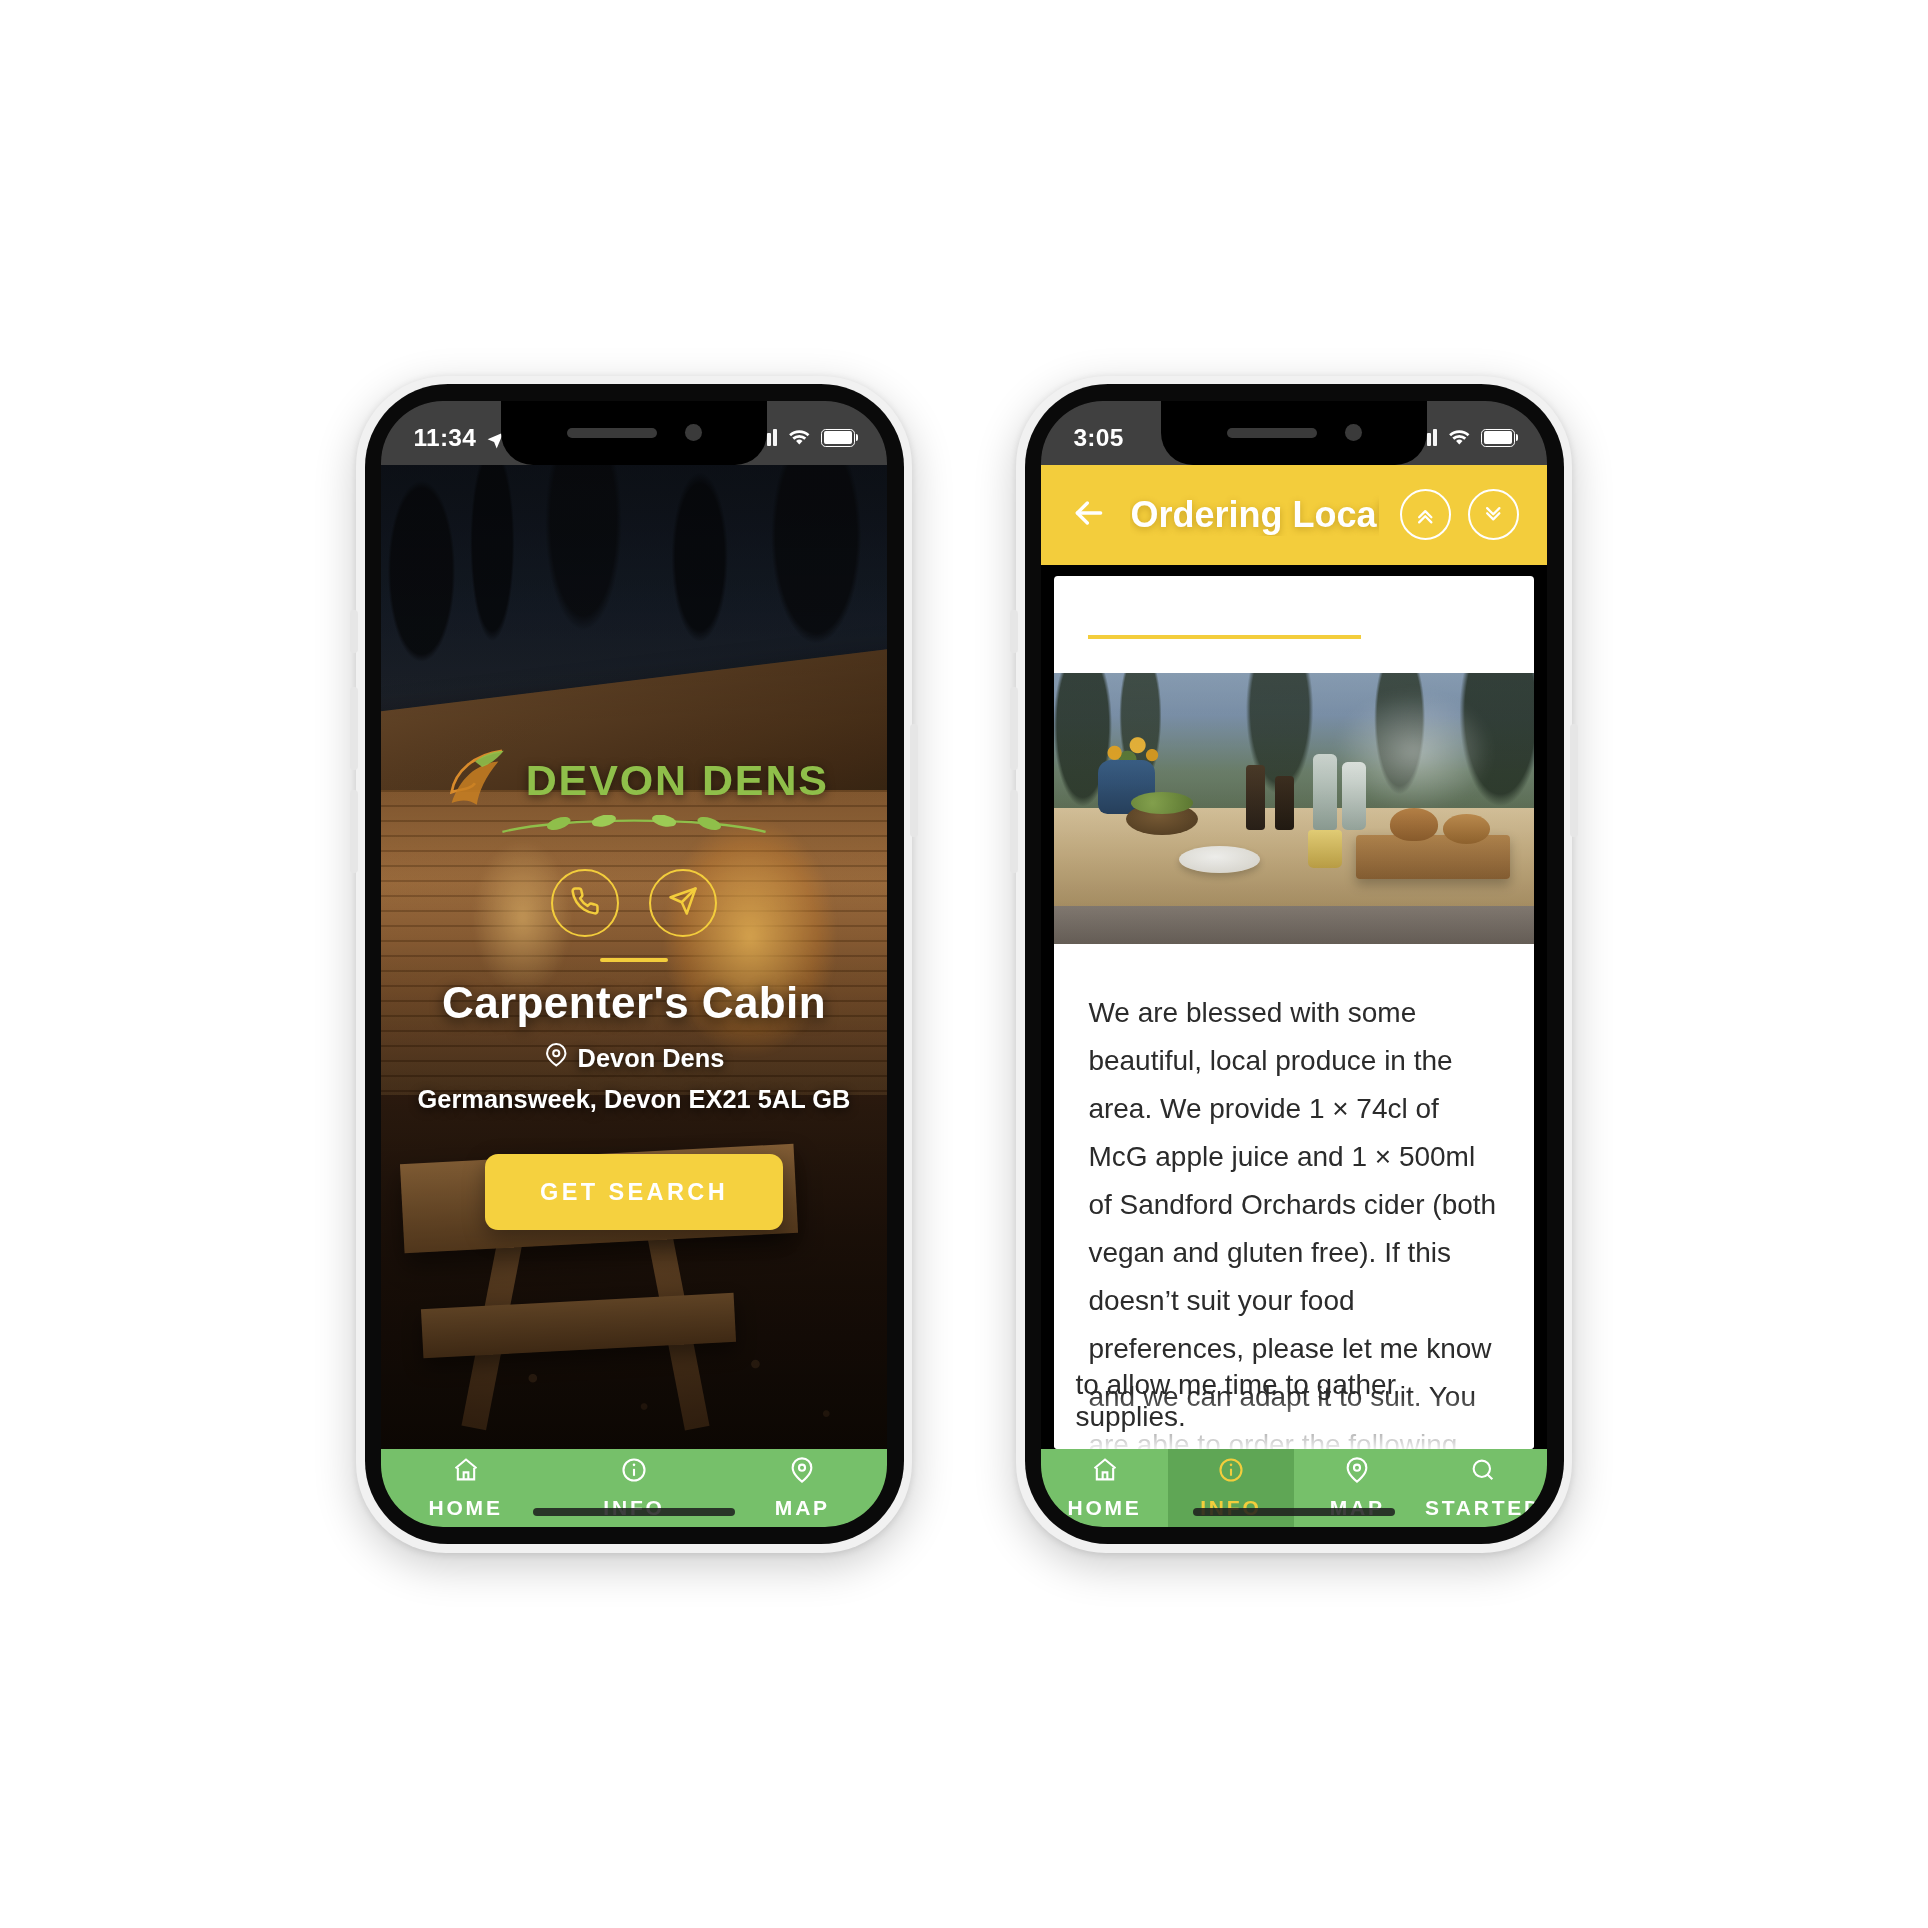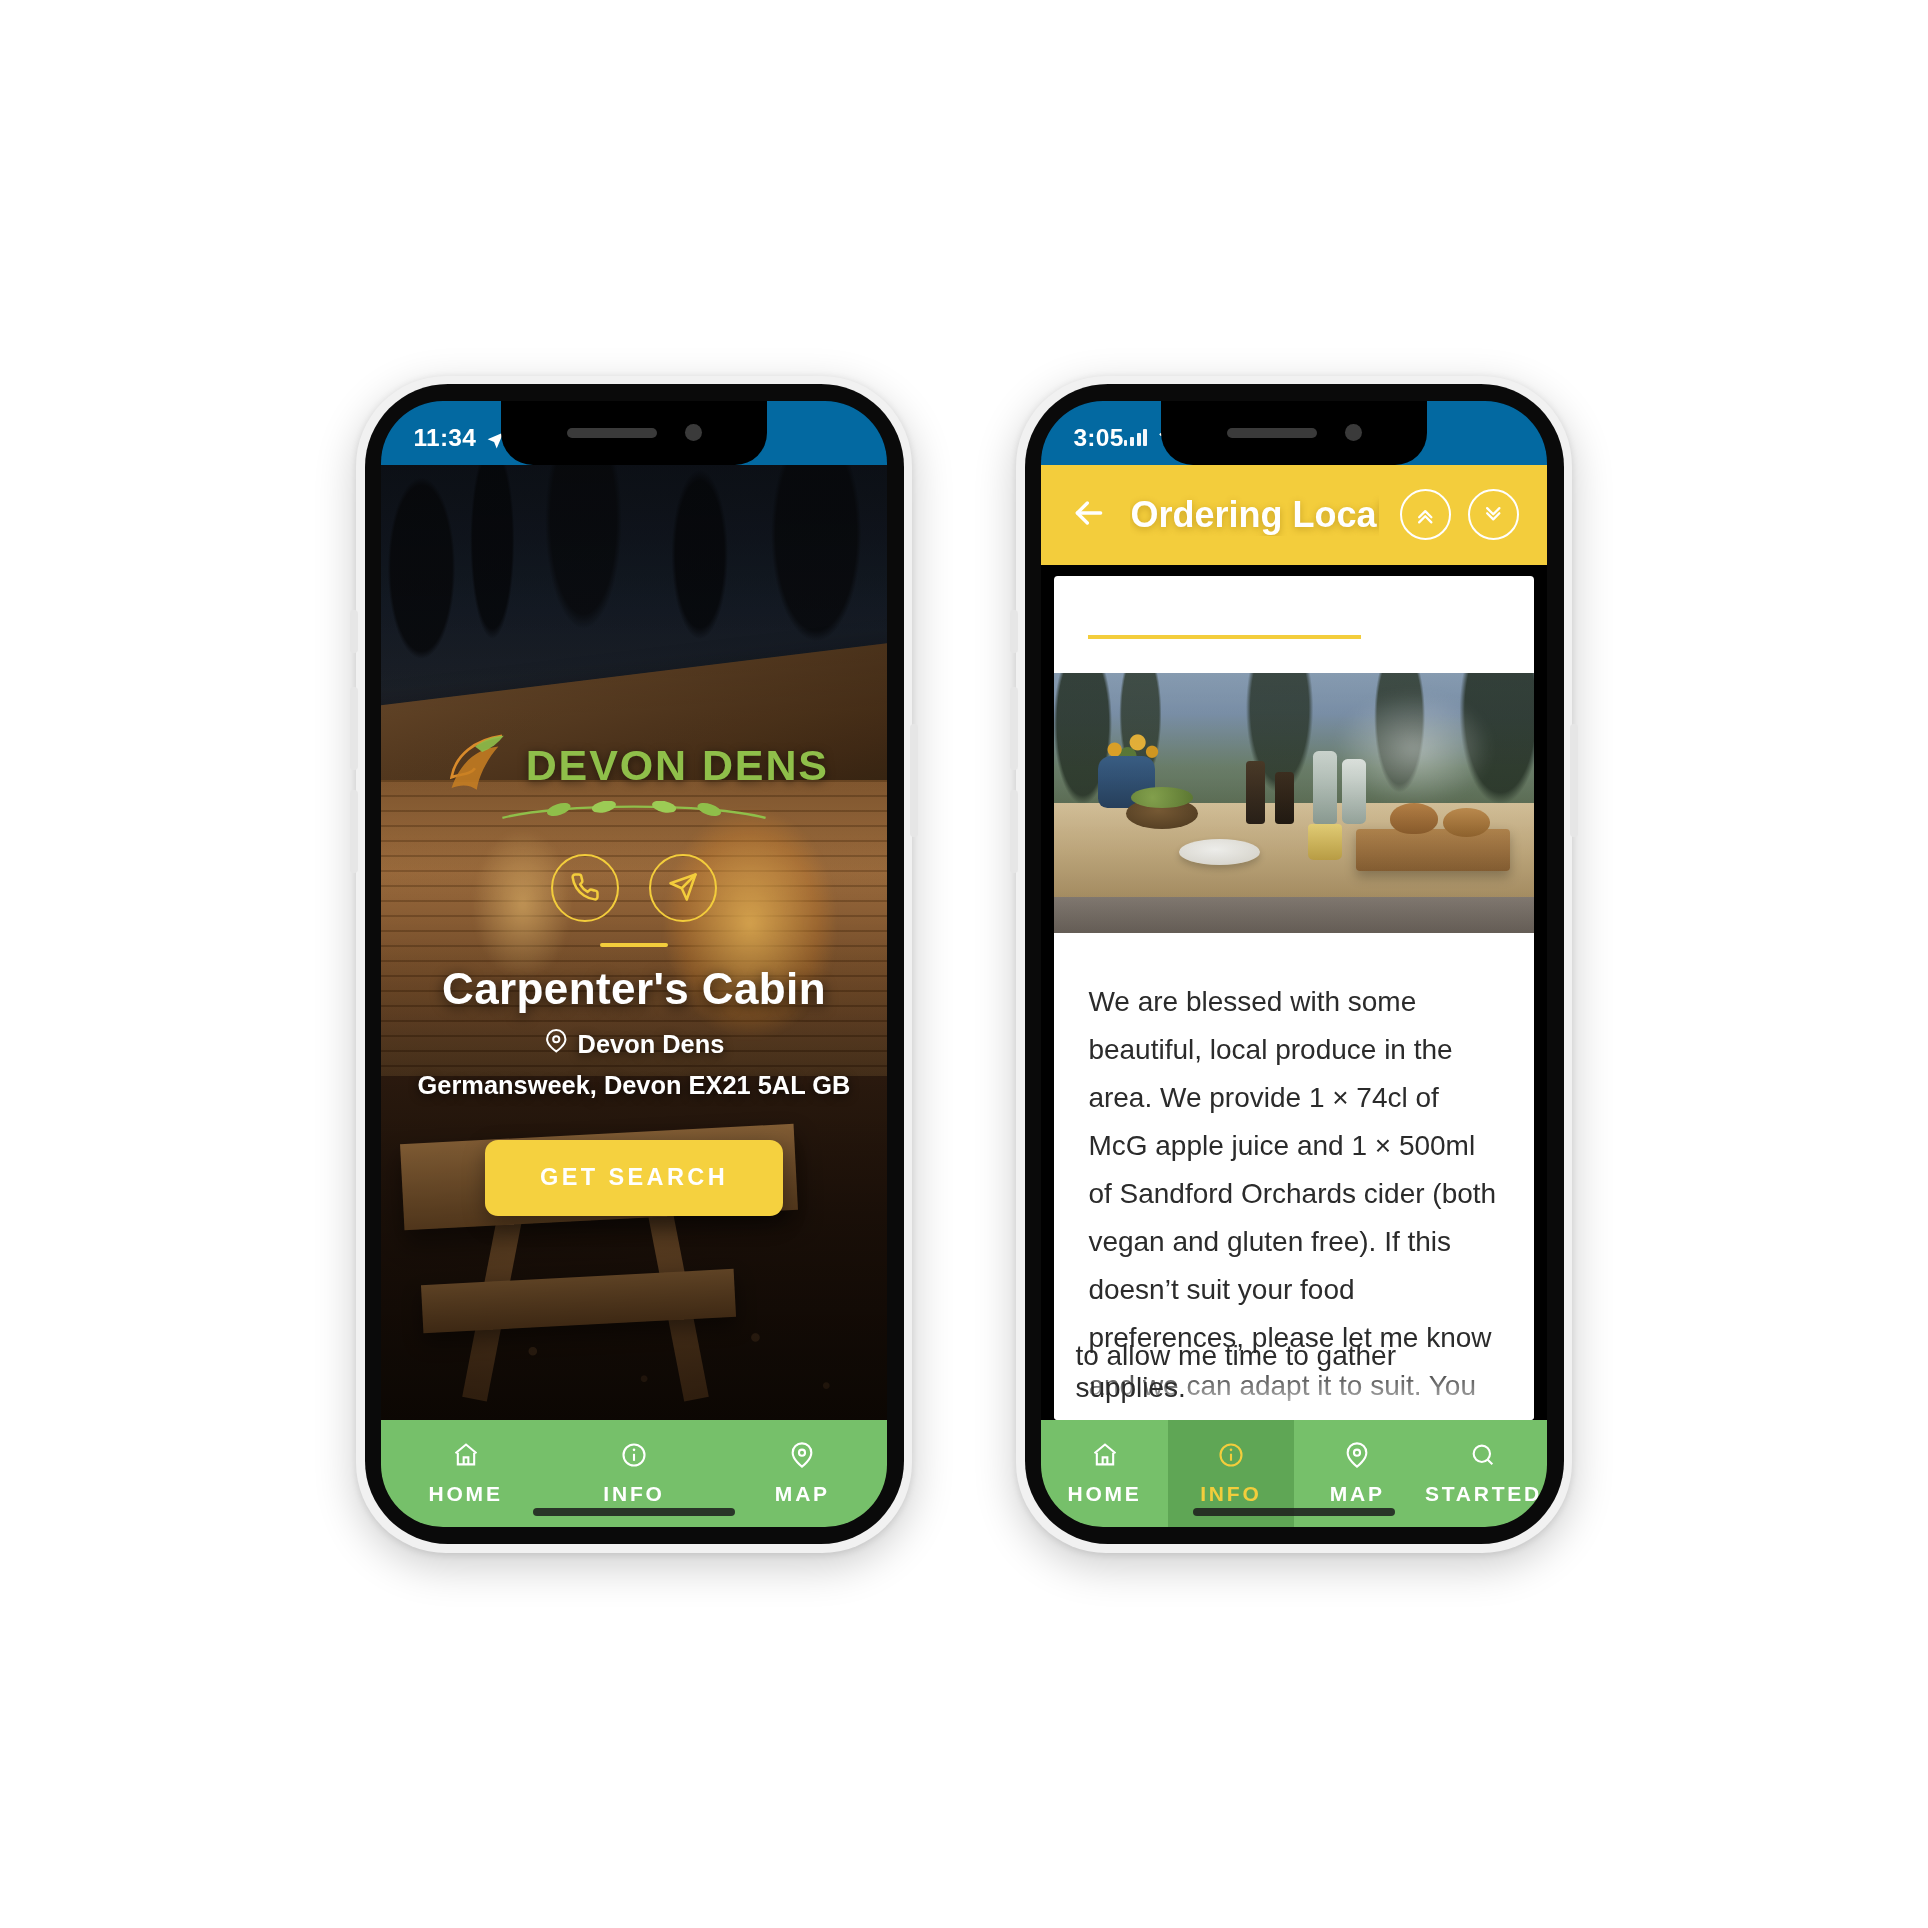--- a/index.html
+++ b/index.html
@@ -42,22 +42,22 @@
     top:0;width:266px;height:64px;background:#000;
     border-bottom-left-radius:32px;border-bottom-right-radius:32px;
     z-index:40;display:flex;align-items:center;justify-content:center;gap:28px;
   }
   .speaker{width:90px;height:10.4px;border-radius:5.6px;background:#3a3a3a;}
   .frontcam{width:17px;height:17px;border-radius:50%;background:#3a3a3a;}
 
   
   .statusbar{
     position:relative;z-index:30;height:64px;flex:0 0 auto;
-    background:#0369a1;color:#ffffff;
-    display:flex;align-items:center;
+    background:#404040;color:#ffffff;
+    display:flex;align-items:center;justify-content:space-between;
     padding:0 32px;box-sizing:border-box;
     font-size:24.5px;font-weight:bold;letter-spacing:0.3px;
   }
   .sb-left{display:flex;align-items:center;gap:9.4px;padding-top:9.4px;}
   .sb-right{display:flex;align-items:center;gap:10.4px;padding-top:9.4px;}
   .loc-arrow{display:inline-block;width:19px;height:19px;}
   .sig{display:flex;align-items:flex-end;gap:2.8px;height:17px;}
   .sig i{display:block;width:3.8px;background:#fff;border-radius:0.9px;opacity:.95;}
   .sig i:nth-child(1){height:5.6px}.sig i:nth-child(2){height:9.4px}
   .sig i:nth-child(3){height:13px}.sig i:nth-child(4){height:17px}
@@ -138,21 +138,21 @@
     text-shadow:0 1.9px 9.4px rgba(0,0,0,.7);}
   .cta{
     margin-top:40px;background:#f5d13f;color:#fff;border:none;border-radius:13px;
     padding:24.5px 55px;font-size:23.5px;font-weight:bold;letter-spacing:3.4px;
     font-family:"Liberation Sans", sans-serif;cursor:pointer;
     box-shadow:0 7.5px 21px rgba(0,0,0,.35);
   }
 
   
   .tabbar{
-    flex:0 0 auto;height:107px;background:#76c06a;display:flex;align-items:stretch;
+    flex:0 0 auto;height:78px;background:#76c06a;display:flex;align-items:stretch;
     position:relative;z-index:20;
   }
   .tab{flex:1 1 0;display:flex;flex-direction:column;align-items:center;justify-content:center;gap:9.4px;
     color:#ffffff;cursor:pointer;}
   .tab.active{background:#5fa655;color:#f3cd3c;}
   .tab .tlabel{font-size:21px;font-weight:bold;letter-spacing:2.8px;}
   .homebar{position:absolute;left:50%;transform:translateX(-50%);bottom:11.3px;
     width:202px;height:7.5px;border-radius:4.7px;background:#1c1c1c;opacity:.85;z-index:25;}
 
   

